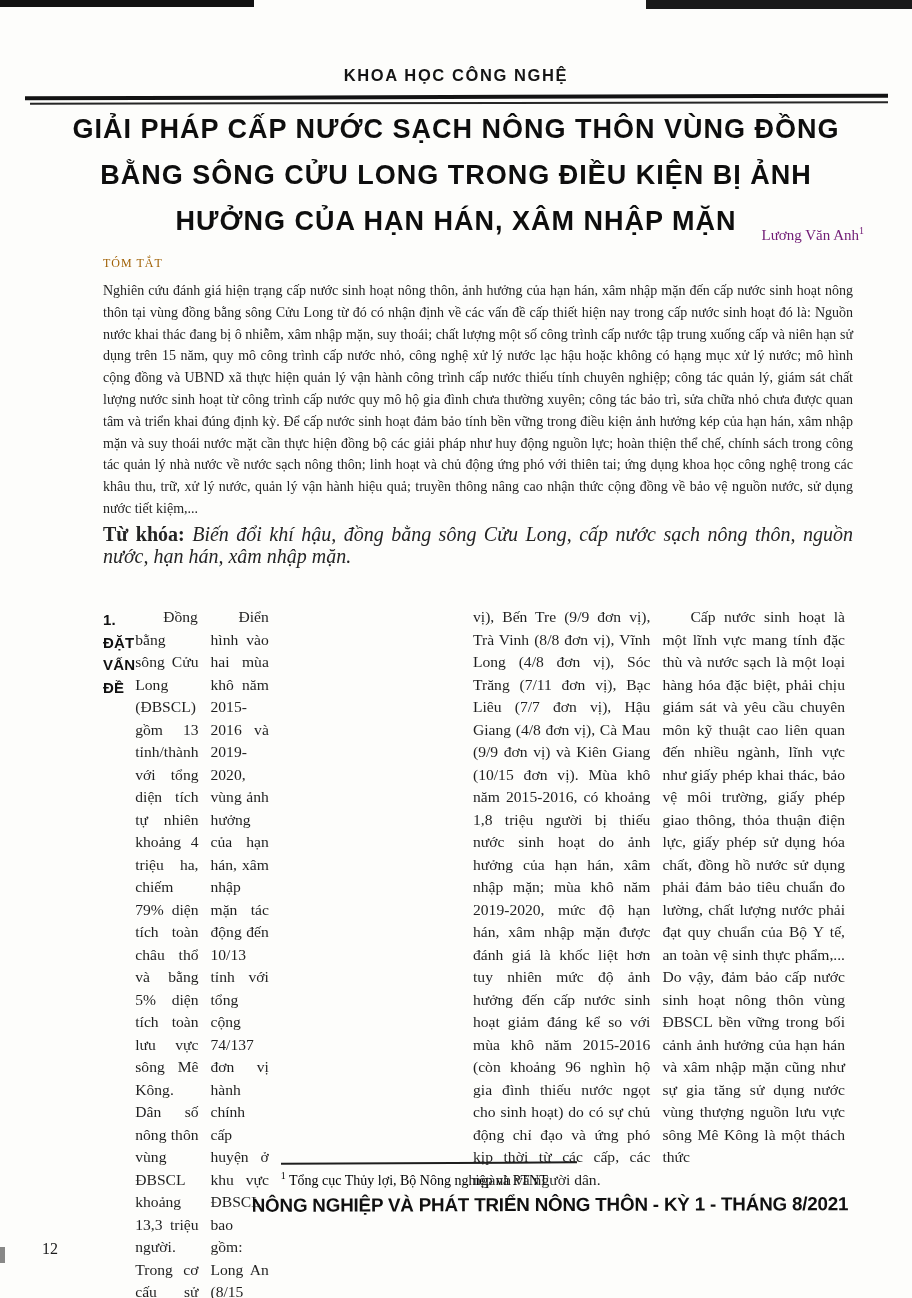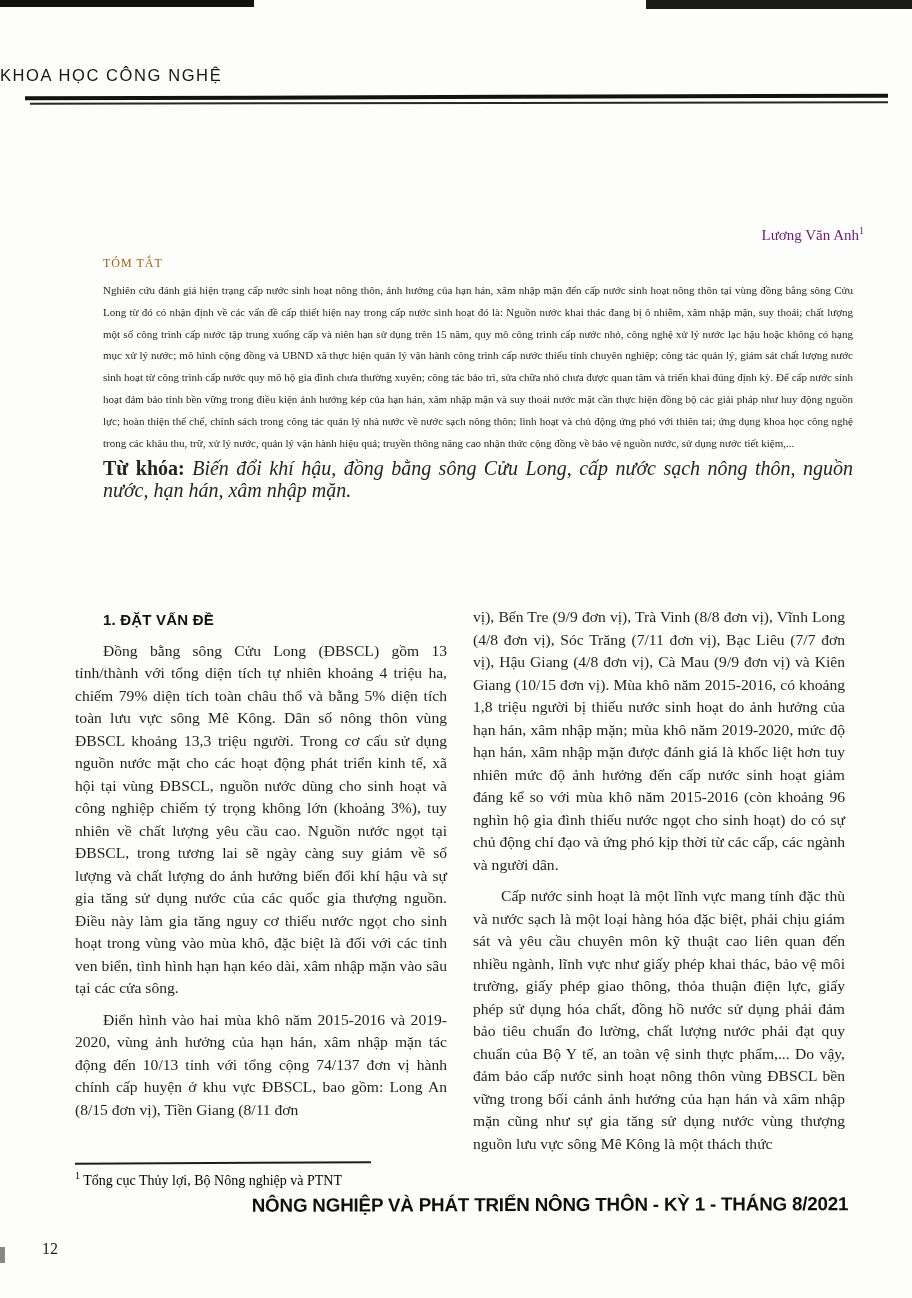--- a/index.html
+++ b/index.html
@@ -12,22 +12,23 @@
     overflow:hidden;
     -webkit-font-smoothing:antialiased;
   }
   
   .scan-bar-tl{position:absolute;top:0;left:0;width:254px;height:7px;background:#121212;}
   .scan-bar-tr{position:absolute;top:0;left:646px;width:266px;height:9px;background:#1a1a1a;}
   .scan-mark-bl{position:absolute;top:1247px;left:0;width:5px;height:16px;background:#3a3a3a;opacity:.6;}
   
   .band{
     position:absolute;top:66px;left:0;width:100%;
+    text-align:center;
     font-family:"Liberation Sans", sans-serif;
-    font-weight:normal;font-size:16.5px;letter-spacing:1.6px;color:#151515;
+    font-weight:bold;font-size:16.5px;letter-spacing:1.6px;color:#151515;
   }
   .rule-thick{position:absolute;top:95px;left:25px;width:863px;height:4px;background:#131313;transform:rotate(-0.18deg);}
   .rule-thin{position:absolute;top:102px;left:30px;width:858px;height:2px;background:#262626;transform:rotate(-0.1deg);}
   
   .title{
     position:absolute;top:106px;left:0;width:100%;
     text-align:center;
     font-family:"Liberation Sans", sans-serif;
     font-weight:800;font-size:27px;line-height:46px;letter-spacing:1px;
     color:#0e0e0e;
@@ -37,33 +38,33 @@
     font-size:15px;color:#701a75;
   }
   sup{font-size:10px;vertical-align:super;line-height:0;}
   
   .abstract{position:absolute;top:256px;left:103px;width:750px;}
   .abs-heading{
     font-size:12px;letter-spacing:1px;color:#a16207;
     margin:0 0 9px 0;font-weight:normal;
   }
   .abs-body{
-    font-size:11px;line-height:21.8px;text-align:justify;color:#242424;
+    font-size:14px;line-height:21.8px;text-align:justify;color:#242424;
     margin:0;
   }
   .keywords{margin-top:4px;font-size:20px;line-height:21.8px;text-align:justify;color:#242424;}
   .kw-label{font-weight:bold;font-style:normal;}
   .kw-text{font-style:italic;}
   
   .columns{
     position:absolute;top:606px;left:75px;width:782px;height:584px;
     display:flex;gap:14px;
   }
   .col{
-    width:384px;display:flex;flex-direction:column;
+    width:384px;display:flex;flex-direction:row;
     font-size:15.6px;line-height:22.5px;text-align:justify;color:#1f1f1f;
   }
   .sec-heading{
     font-family:"Liberation Sans", sans-serif;
     font-weight:bold;font-size:15px;letter-spacing:.2px;color:#111;
     margin:3px 0 8px 28px;
   }
   .col p{margin:0 12px 9px 0;text-indent:28px;}
   .col p.cont{text-indent:0;}
   .footnote{margin-top:auto;font-size:14px;line-height:19px;color:#000000;}
@@ -84,20 +85,25 @@
 <div class="page">
 
   <div class="scan-bar-tl"></div>
   <div class="scan-bar-tr"></div>
   <div class="scan-mark-bl"></div>
 
   <div class="band">KHOA HỌC CÔNG NGHỆ</div>
   <div class="rule-thick"></div>
   <div class="rule-thin"></div>
 
+  <div class="title">
+    <div>GIẢI PHÁP CẤP NƯỚC SẠCH NÔNG THÔN VÙNG ĐỒNG</div>
+    <div>BẰNG SÔNG CỬU LONG TRONG ĐIỀU KIỆN BỊ ẢNH</div>
+    <div>HƯỞNG CỦA HẠN HÁN, XÂM NHẬP MẶN</div>
+  </div>
 
   <div class="byline"><span>Lương Văn Anh</span><sup>1</sup></div>
 
   <div class="abstract">
     <h3 class="abs-heading">TÓM TẮT</h3>
     <p class="abs-body">Nghiên cứu đánh giá hiện trạng cấp nước sinh hoạt nông thôn, ảnh hưởng của hạn hán, xâm nhập mặn đến cấp nước sinh hoạt nông thôn tại vùng đồng bằng sông Cửu Long từ đó có nhận định về các vấn đề cấp thiết hiện nay trong cấp nước sinh hoạt đó là: Nguồn nước khai thác đang bị ô nhiễm, xâm nhập mặn, suy thoái; chất lượng một số công trình cấp nước tập trung xuống cấp và niên hạn sử dụng trên 15 năm, quy mô công trình cấp nước nhỏ, công nghệ xử lý nước lạc hậu hoặc không có hạng mục xử lý nước; mô hình cộng đồng và UBND xã thực hiện quản lý vận hành công trình cấp nước thiếu tính chuyên nghiệp; công tác quản lý, giám sát chất lượng nước sinh hoạt từ công trình cấp nước quy mô hộ gia đình chưa thường xuyên; công tác bảo trì, sửa chữa nhỏ chưa được quan tâm và triển khai đúng định kỳ. Để cấp nước sinh hoạt đảm bảo tính bền vững trong điều kiện ảnh hưởng kép của hạn hán, xâm nhập mặn và suy thoái nước mặt cần thực hiện đồng bộ các giải pháp như huy động nguồn lực; hoàn thiện thể chế, chính sách trong công tác quản lý nhà nước về nước sạch nông thôn; linh hoạt và chủ động ứng phó với thiên tai; ứng dụng khoa học công nghệ trong các khâu thu, trữ, xử lý nước, quản lý vận hành hiệu quả; truyền thông nâng cao nhận thức cộng đồng về bảo vệ nguồn nước, sử dụng nước tiết kiệm,...</p>
     <p class="keywords"><span class="kw-label">Từ khóa:</span> <span class="kw-text">Biến đổi khí hậu, đồng bằng sông Cửu Long, cấp nước sạch nông thôn, nguồn nước, hạn hán, xâm nhập mặn.</span></p>
   </div>
 
   <div class="columns">

